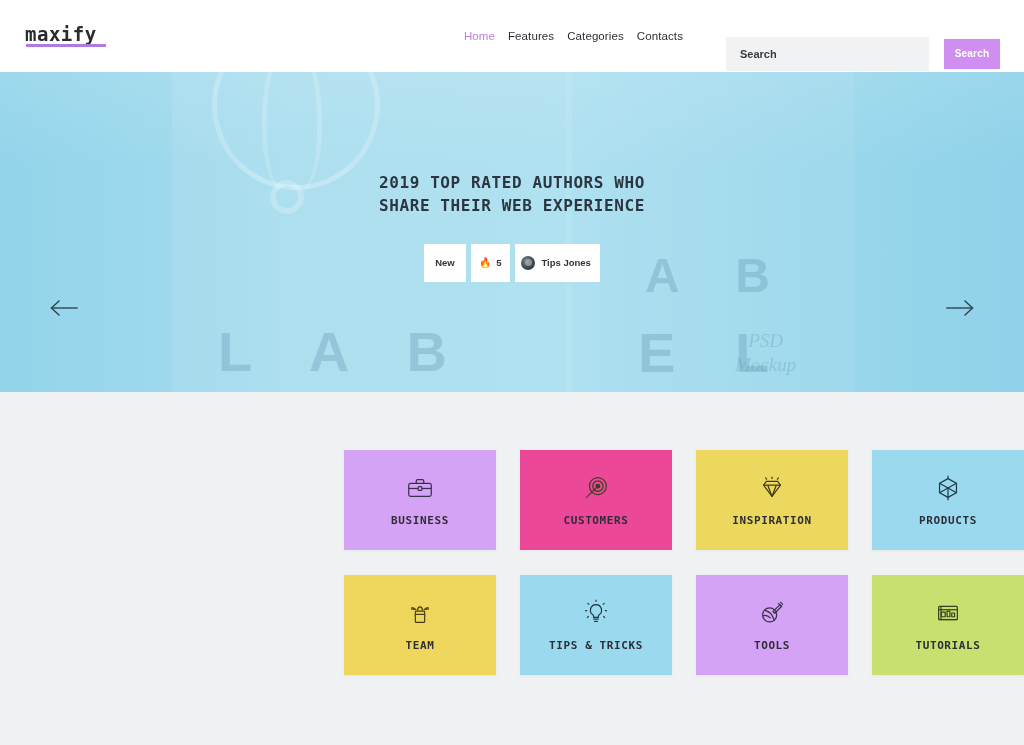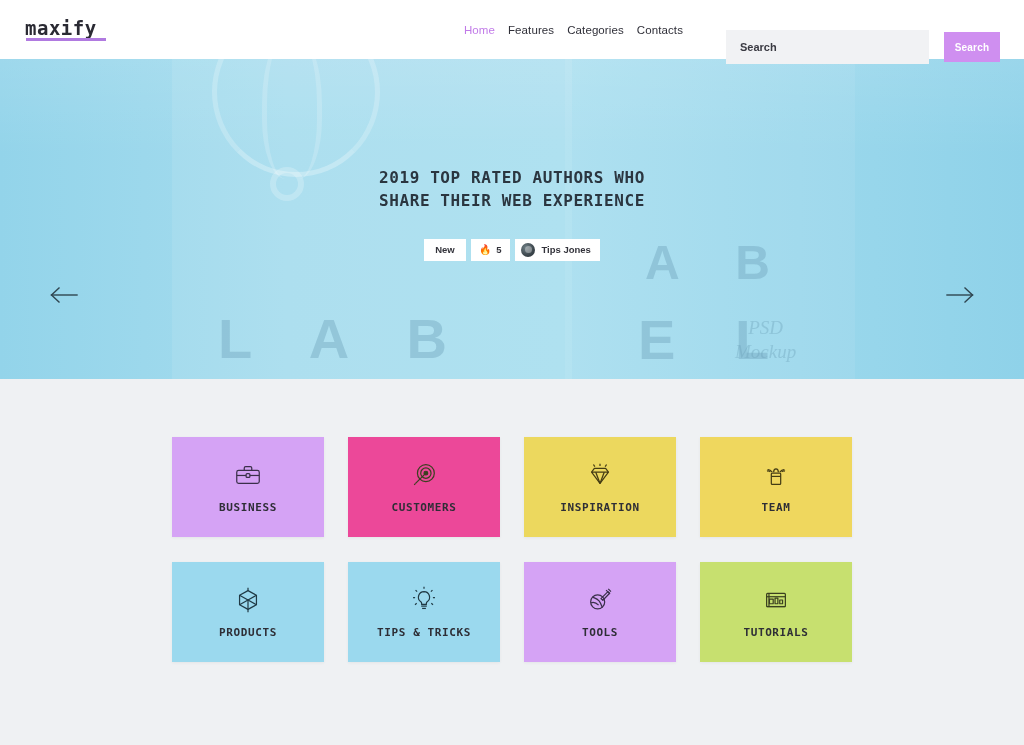--- a/index.html
+++ b/index.html
@@ -5,21 +5,21 @@
   * { box-sizing: border-box; margin: 0; padding: 0; }
   html, body {
     width: 1024px; height: 745px;
     font-family: "Liberation Sans", sans-serif;
     background: #eff1f3;
     overflow: hidden;
   }
 
   
   .header {
-    height: 59px;
+    height: 72px;
     background: #ffffff;
     display: flex;
     align-items: center;
     padding: 0 24px 0 25px;
     position: relative;
     z-index: 5;
   }
   .logo {
     font-family: "DejaVu Sans Mono", monospace;
     font-size: 19px;
@@ -183,21 +183,21 @@
     text-transform: uppercase;
   }
   .hero-meta {
     margin-top: 26px;
     display: flex;
     align-items: stretch;
     gap: 5px;
   }
   .chip {
     background: #ffffff;
-    height: 22px;
+    height: 38px;
     display: flex;
     align-items: center;
     justify-content: center;
     padding: 0 11px;
     font-size: 9.5px;
     font-weight: 700;
     color: #33333b;
     white-space: nowrap;
   }
   .chip-like { gap: 4px; padding: 0 9px; }
@@ -223,21 +223,21 @@
     z-index: 4;
     cursor: pointer;
   }
   .arrow-left  { left: 49px; }
   .arrow-right { right: 49px; }
 
   
   .cats {
     padding: 58px 0 0 0;
     display: flex;
-    justify-content: center;
+    justify-content: flex-end;
   }
   .grid {
     display: grid;
     grid-template-columns: repeat(4, 152px);
     grid-auto-rows: 100px;
     gap: 25px 24px;
   }
   .tile {
     display: flex;
     flex-direction: column;
@@ -368,48 +368,48 @@
           <line x1="11.5" y1="13" x2="16" y2="25"></line>
           <line x1="20.5" y1="13" x2="16" y2="25"></line>
           <line x1="16" y1="6.5" x2="16" y2="4"></line>
           <line x1="10.5" y1="7" x2="9" y2="4.8"></line>
           <line x1="21.5" y1="7" x2="23" y2="4.8"></line>
         </svg>
       </span>
       <span class="tile-label">Inspiration</span>
     </div>
 
+    <div class="tile" style="background:#9bd9ee">
+      <span class="tile-icon">
+        <svg viewBox="0 0 32 32" fill="none" stroke="#203a45" stroke-width="1.3" stroke-linejoin="round">
+          <path d="M16 6l9 5v10l-9 5-9-5V11z"></path>
+          <path d="M7 11l9 5 9-5"></path>
+          <line x1="16" y1="16" x2="16" y2="26"></line>
+          <line x1="7" y1="21" x2="16" y2="16"></line>
+          <line x1="25" y1="21" x2="16" y2="16"></line>
+          <line x1="16" y1="6" x2="16" y2="3"></line>
+          <line x1="16" y1="26" x2="16" y2="29"></line>
+        </svg>
+      </span>
+      <span class="tile-label">Products</span>
+    </div>
+
     <div class="tile" style="background:#efd75e">
       <span class="tile-icon">
         <svg viewBox="0 0 32 32" fill="none" stroke="#443c14" stroke-width="1.3" stroke-linejoin="round">
           <rect x="11" y="14" width="10" height="12" rx="1"></rect>
           <path d="M11 17.5h10"></path>
           <path d="M12 13c-1.5-2-3.5-3-5-2.8"></path>
           <path d="M20 13c1.5-2 3.5-3 5-2.8"></path>
           <path d="M13.5 13c0-2 1-3.5 2.5-3.5S18.5 11 18.5 13"></path>
           <path d="M10 12.5c-1.3-.8-2.6-1-3.6-.6"></path>
           <path d="M22 12.5c1.3-.8 2.6-1 3.6-.6"></path>
         </svg>
       </span>
       <span class="tile-label">Team</span>
-    </div>
-
-    <div class="tile" style="background:#9bd9ee">
-      <span class="tile-icon">
-        <svg viewBox="0 0 32 32" fill="none" stroke="#203a45" stroke-width="1.3" stroke-linejoin="round">
-          <path d="M16 6l9 5v10l-9 5-9-5V11z"></path>
-          <path d="M7 11l9 5 9-5"></path>
-          <line x1="16" y1="16" x2="16" y2="26"></line>
-          <line x1="7" y1="21" x2="16" y2="16"></line>
-          <line x1="25" y1="21" x2="16" y2="16"></line>
-          <line x1="16" y1="6" x2="16" y2="3"></line>
-          <line x1="16" y1="26" x2="16" y2="29"></line>
-        </svg>
-      </span>
-      <span class="tile-label">Products</span>
     </div>
 
     <div class="tile" style="background:#9bd9ee">
       <span class="tile-icon">
         <svg viewBox="0 0 32 32" fill="none" stroke="#203a45" stroke-width="1.3" stroke-linejoin="round">
           <path d="M16 7a6 6 0 0 1 3.4 10.9c-.6.5-.9 1.1-.9 1.8v1h-5v-1c0-.7-.3-1.3-.9-1.8A6 6 0 0 1 16 7z"></path>
           <line x1="13" y1="22.5" x2="19" y2="22.5"></line>
           <line x1="14" y1="25" x2="18" y2="25"></line>
           <line x1="16" y1="4" x2="16" y2="1.8"></line>
           <line x1="8.6" y1="7" x2="7" y2="5.4"></line>

